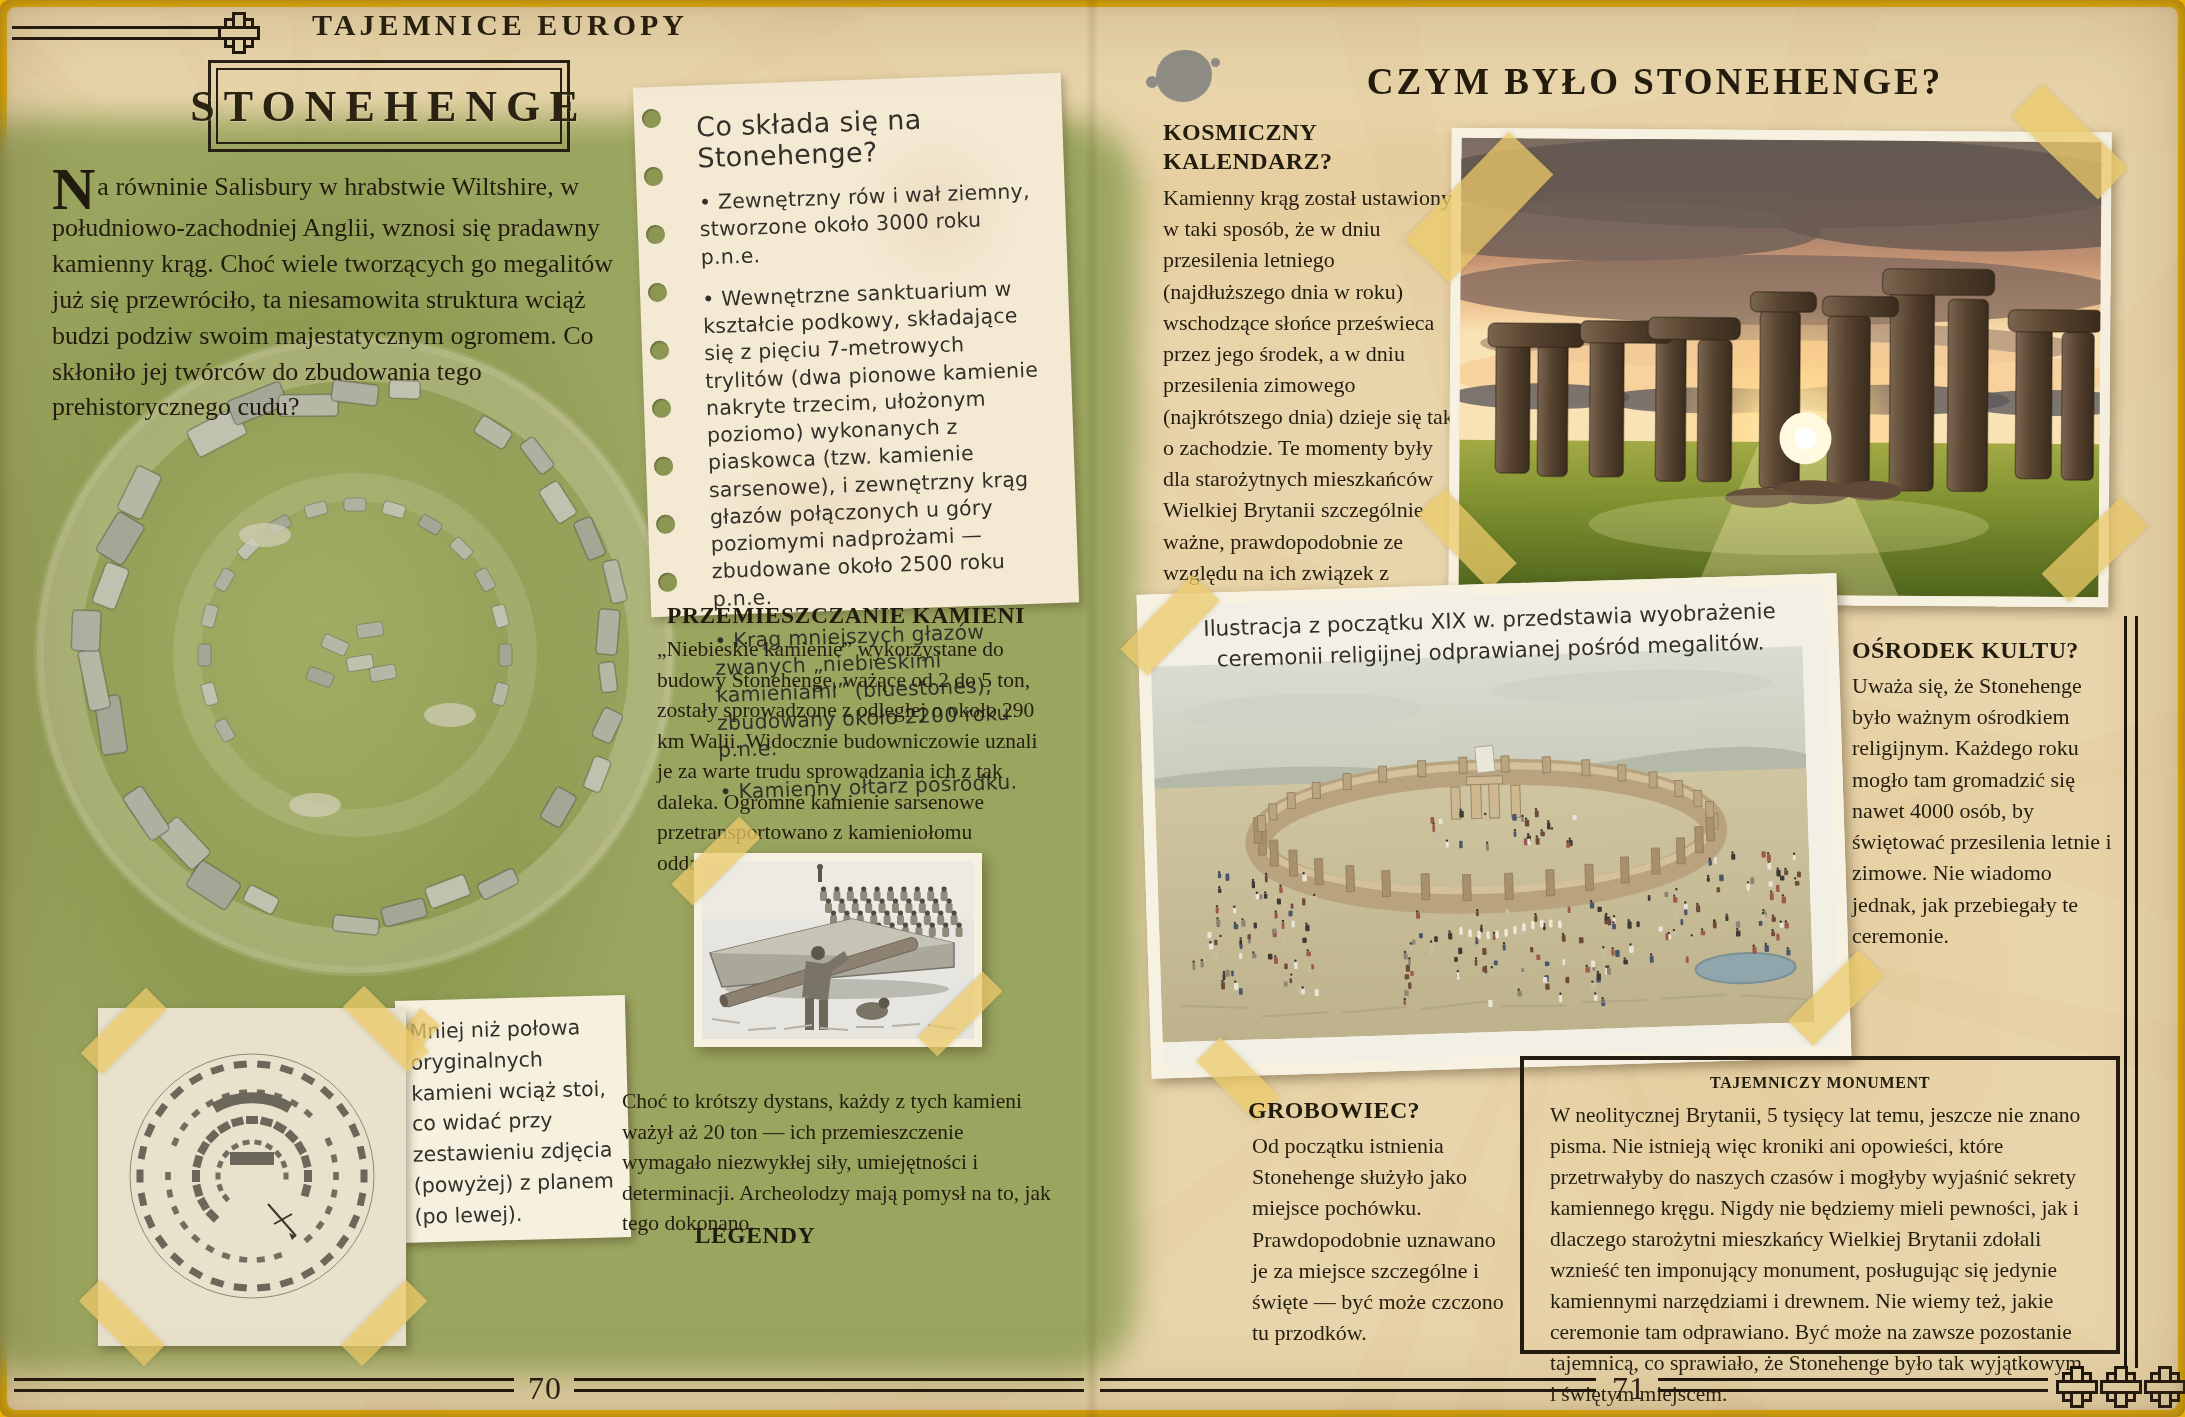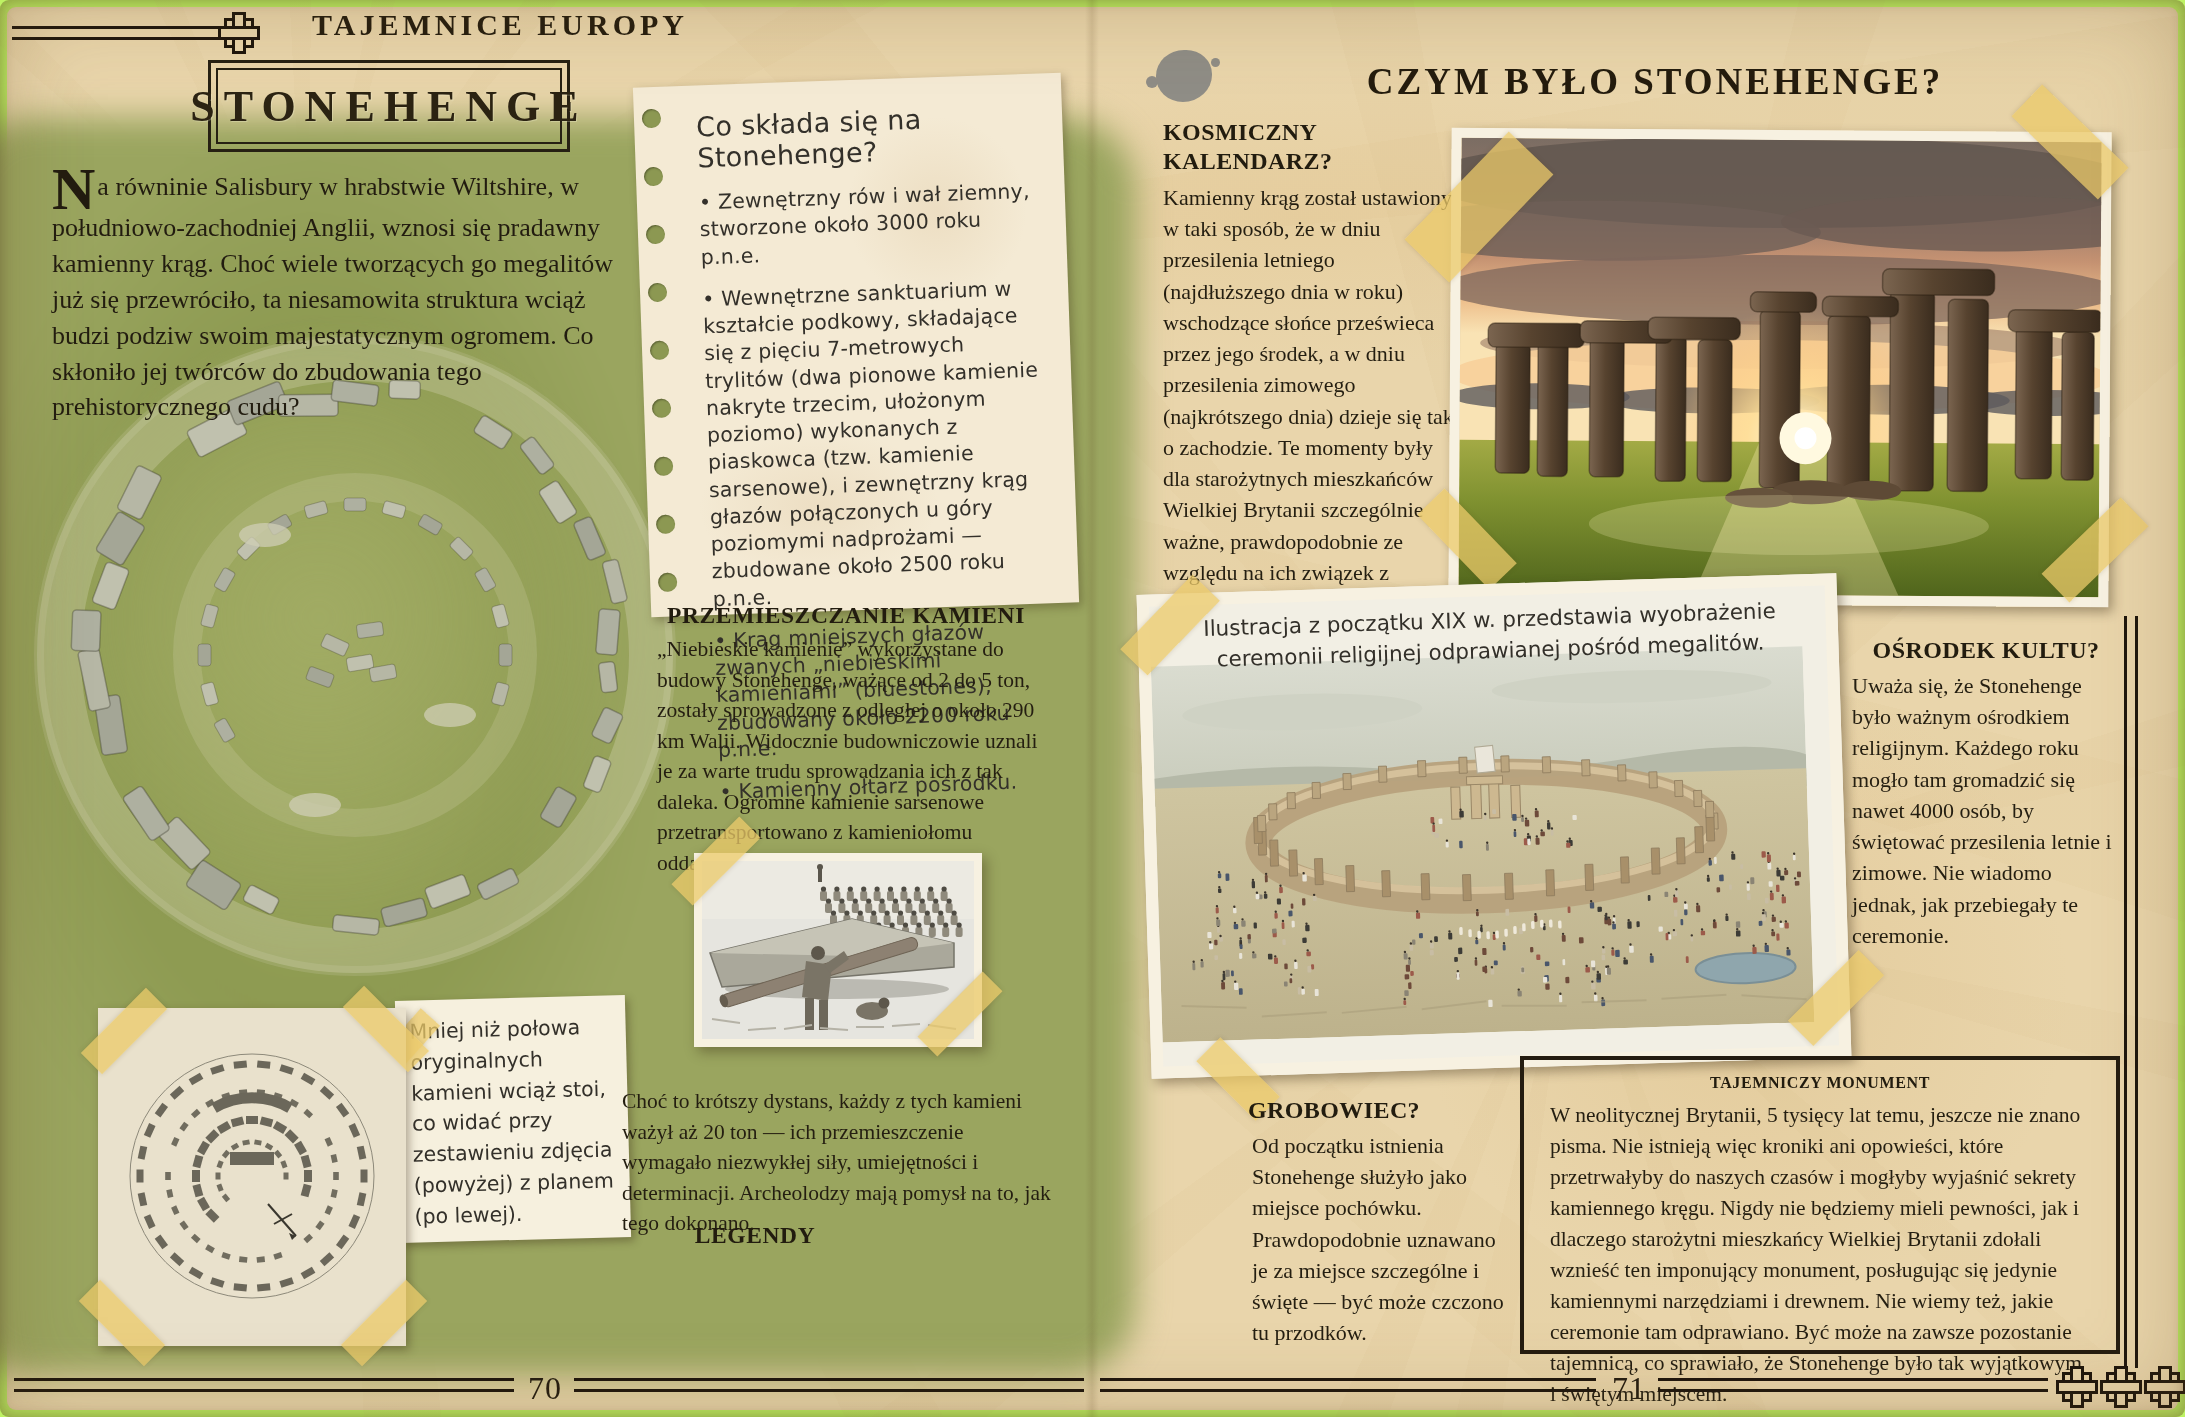--- a/index.html
+++ b/index.html
@@ -1,16 +1,16 @@
 <!DOCTYPE html>
 <html><head>
 <meta charset="utf-8">
 <style>
   html,body{margin:0;padding:0;background:#1f1710;}
-  .spread{position:relative;width:2185px;height:1417px;background:#bef264;overflow:hidden;
+  .spread{position:relative;width:2185px;height:1417px;background:#eab308;overflow:hidden;
           font-family:"Liberation Serif","DejaVu Serif",serif;color:#241d10;}
   .page{position:absolute;left:7px;top:7px;right:7px;bottom:7px;border-radius:9px;
         background:
           radial-gradient(closest-side at 18% 30%, rgba(255,244,214,.35), rgba(255,244,214,0) 70%),
           radial-gradient(closest-side at 80% 70%, rgba(214,180,120,.30), rgba(214,180,120,0) 75%),
           radial-gradient(closest-side at 60% 15%, rgba(226,196,140,.35), rgba(226,196,140,0) 70%),
           #e9d5ab;}
   .speckle{position:absolute;inset:0;opacity:.5;pointer-events:none;background-image:
       repeating-conic-gradient(from 12deg at 14% 22%, rgba(203,170,110,.12) 0 4deg, transparent 4deg 23deg),
       repeating-conic-gradient(from 200deg at 72% 64%, rgba(203,170,110,.10) 0 5deg, transparent 5deg 29deg);}
@@ -921,21 +921,21 @@
         <line x1="260" y1="411" x2="325" y2="405" stroke="#ab9f7c" stroke-width="2" opacity="0.6"></line>
         <line x1="340" y1="410" x2="405" y2="412" stroke="#ab9f7c" stroke-width="2" opacity="0.6"></line>
         <line x1="420" y1="409" x2="485" y2="409" stroke="#ab9f7c" stroke-width="2" opacity="0.6"></line>
         <line x1="500" y1="408" x2="565" y2="406" stroke="#ab9f7c" stroke-width="2" opacity="0.6"></line>
         <line x1="580" y1="407" x2="645" y2="413" stroke="#ab9f7c" stroke-width="2" opacity="0.6"></line>
       </svg>
   </div>
   <div class="tape" style="left:1118px;top:606px;width:104px;height:38px;transform:rotate(-46deg)"></div>
   <div class="tape" style="left:1786px;top:980px;width:100px;height:36px;transform:rotate(-45deg)"></div>
 
-  <div class="colhead" style="position:absolute;left:1852px;top:636px;width:268px;text-align:center">OŚRODEK KULTU?</div>
+  <div class="colhead" style="position:absolute;left:1852px;top:636px;width:268px;">OŚRODEK KULTU?</div>
   <div class="sbody" style="position:absolute;left:1852px;top:670px;width:264px;font-size:22px">Uważa się, że Stonehenge było ważnym ośrodkiem religijnym. Każdego roku mogło tam gromadzić się nawet 4000 osób, by świętować przesilenia letnie i zimowe. Nie wiadomo jednak, jak przebiegały te ceremonie.</div>
 
   <div class="tape" style="left:1196px;top:1062px;width:84px;height:34px;transform:rotate(45deg)"></div>
   <div class="colhead" style="position:absolute;left:1248px;top:1096px;width:262px;text-align:left">GROBOWIEC?</div>
   <div class="sbody" style="position:absolute;left:1252px;top:1130px;width:256px;font-size:22px">Od początku istnienia Stonehenge służyło jako miejsce pochówku. Prawdopodobnie uznawano je za miejsce szczególne i święte — być może czczono tu przodków.</div>
 
   <div class="monobox">
     <div class="shead" style="font-size:16px">TAJEMNICZY MONUMENT</div>
     <div class="sbody" style="margin-top:8px;font-size:21.5px;line-height:1.44">W neolitycznej Brytanii, 5 tysięcy lat temu, jeszcze nie znano pisma. Nie istnieją więc kroniki ani opowieści, które przetrwałyby do naszych czasów i mogłyby wyjaśnić sekrety kamiennego kręgu. Nigdy nie będziemy mieli pewności, jak i dlaczego starożytni mieszkańcy Wielkiej Brytanii zdołali wznieść ten imponujący monument, posługując się jedynie kamiennymi narzędziami i drewnem. Nie wiemy też, jakie ceremonie tam odprawiano. Być może na zawsze pozostanie tajemnicą, co sprawiało, że Stonehenge było tak wyjątkowym i świętym miejscem.</div>
   </div>

